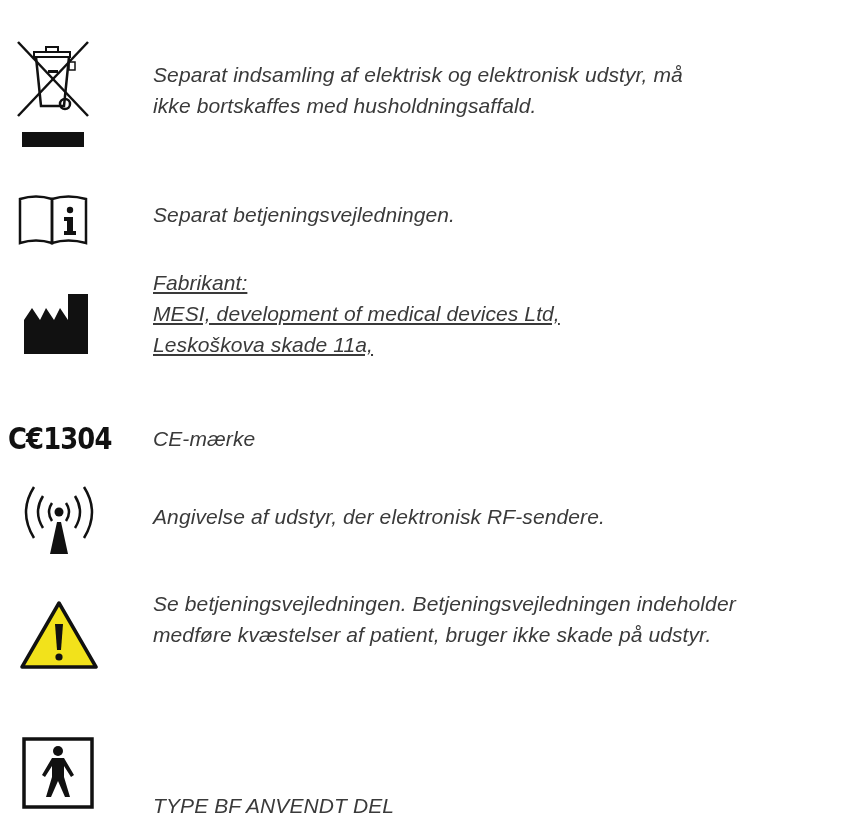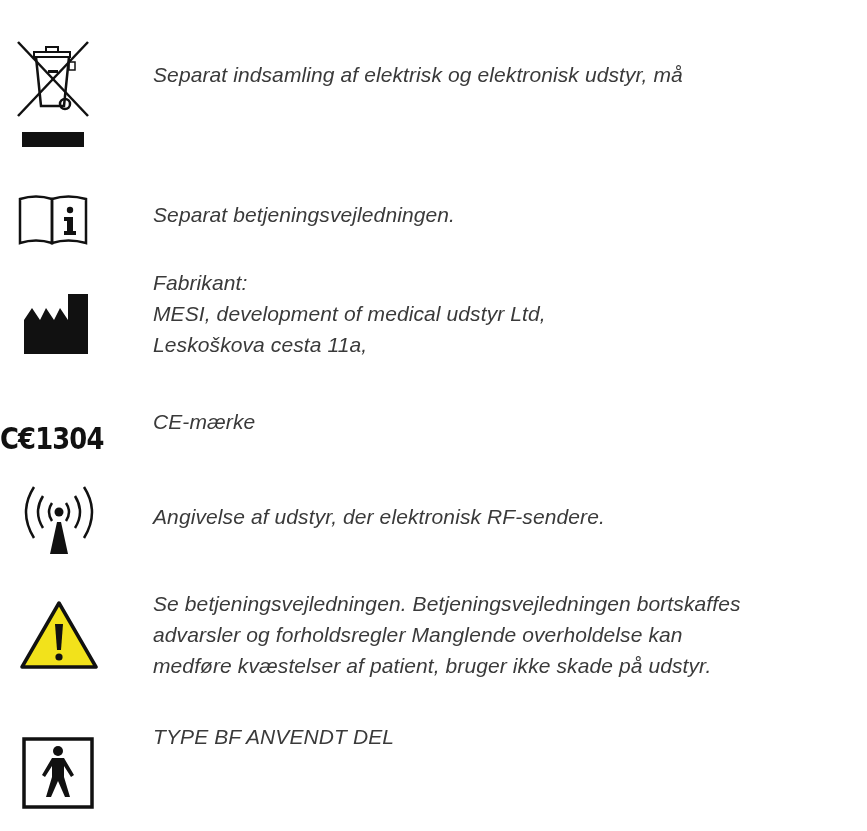--- a/index.html
+++ b/index.html
@@ -30,51 +30,52 @@
 
     <circle cx="51" cy="66" r="5" fill="none" stroke="#111" stroke-width="2.5"></circle>
 
     <line x1="4" y1="4" x2="74" y2="78" stroke="#111" stroke-width="2.5"></line>
     <line x1="74" y1="4" x2="4" y2="78" stroke="#111" stroke-width="2.5"></line>
 
     <rect x="8" y="94" width="62" height="15" fill="#111"></rect>
   </svg>
   <div class="text" style="top:59px;">
     <div>Separat indsamling af elektrisk og elektronisk udstyr, må</div>
+    <div>ikke bortskaffes med husholdningsaffald.</div>
   </div>
 </div>
 
 <div class="row" style="top:0;">
   <svg class="icon" style="left:18px; top:193px;" width="72" height="52" viewBox="0 0 72 52">
     <path d="M2 6 Q18 1 34 6 L34 50 Q18 45 2 50 Z" fill="none" stroke="#111" stroke-width="2.5"></path>
     <path d="M34 6 Q50 1 68 6 L68 50 Q50 45 34 50 Z" fill="none" stroke="#111" stroke-width="2.5"></path>
     <circle cx="52" cy="17" r="3.2" fill="#111"></circle>
     <path d="M46 24 L55 24 L55 38 L58 38 L58 42 L46 42 L46 38 L49 38 L49 28 L46 28 Z" fill="#111"></path>
   </svg>
   <div class="text" style="top:199px;">
     <div>Separat betjeningsvejledningen.</div>
   </div>
 </div>
 
 <div class="row" style="top:0;">
   <svg class="icon" style="left:22px; top:294px;" width="68" height="62" viewBox="0 0 68 62">
     <path d="M2 60 L2 26 L10 14 L18 26 L24 14 L32 26 L38 14 L46 26 L46 0 L66 0 L66 60 Z" fill="#111"></path>
   </svg>
-  <div class="text" style="top:267px;">
+  <div class="text" style="top:267px;text-decoration:underline;">
     <div>Fabrikant:</div>
-    <div>MESI, development of medical udstyr Ltd,</div>
-    <div>Leskoškova cesta 11a,</div>
+    <div>MESI, development of medical devices Ltd,</div>
+    <div>Leskoškova skade 11a,</div>
   </div>
 </div>
 
 <div class="row" style="top:0;">
-  <div class="icon" style="left:0; top:421px; width:118px; height:40px;padding-left:36px;">
+  <div class="icon" style="left:8px; top:421px; width:118px; height:40px;padding-left:36px;">
     <span class="ce-mark">C€1304</span>
   </div>
-  <div class="text" style="top:406px;">
+  <div class="text" style="top:423px;">
     <div>CE-mærke</div>
   </div>
 </div>
 
 <div class="row" style="top:0;">
   <svg class="icon" style="left:14px; top:482px;" width="90" height="74" viewBox="0 0 90 74">
     <circle cx="45" cy="30" r="4.5" fill="#111"></circle>
     <path d="M38 21 Q32 30 38 39" fill="none" stroke="#111" stroke-width="2.5"></path>
     <path d="M52 21 Q58 30 52 39" fill="none" stroke="#111" stroke-width="2.5"></path>
     <path d="M29 14 Q19 30 29 46" fill="none" stroke="#111" stroke-width="2.5"></path>
@@ -88,28 +89,27 @@
   </div>
 </div>
 
 <div class="row" style="top:0;">
   <svg class="icon" style="left:20px; top:600px;" width="78" height="70" viewBox="0 0 78 70">
     <path d="M39 3 L76 67 L2 67 Z" fill="#f2e21b" stroke="#111" stroke-width="3.5" stroke-linejoin="round"></path>
     <path d="M35 24 L43 24 L41 50 L37 50 Z" fill="#111"></path>
     <circle cx="39" cy="57" r="3.6" fill="#111"></circle>
   </svg>
   <div class="text" style="top:588px;">
-    <div>Se betjeningsvejledningen. Betjeningsvejledningen bortskaffes</div>
-    <div>advarsler og forholdsregler Manglende overholdelse kan</div>
+    <div>Se betjeningsvejledningen. Betjeningsvejledningen indeholder</div>
     <div>medføre kvæstelser af patient, bruger ikke skade på udstyr.</div>
   </div>
 </div>
 
 <div class="row" style="top:0;">
   <svg class="icon" style="left:22px; top:737px;" width="72" height="72" viewBox="0 0 72 72">
     <rect x="2" y="2" width="68" height="68" fill="none" stroke="#111" stroke-width="3.5"></rect>
     <circle cx="36" cy="14" r="5" fill="#111"></circle>
     <path d="M30 21 L42 21 L52 38 L49 40 L42 29 L42 40 L48 60 L43 60 L36 44 L29 60 L24 60 L30 40 L30 29 L23 40 L20 38 Z" fill="#111"></path>
   </svg>
-  <div class="text" style="top:721px;">
+  <div class="text" style="top:790px;">
     <div>TYPE BF ANVENDT DEL</div>
   </div>
 </div>
 
 </body></html>

